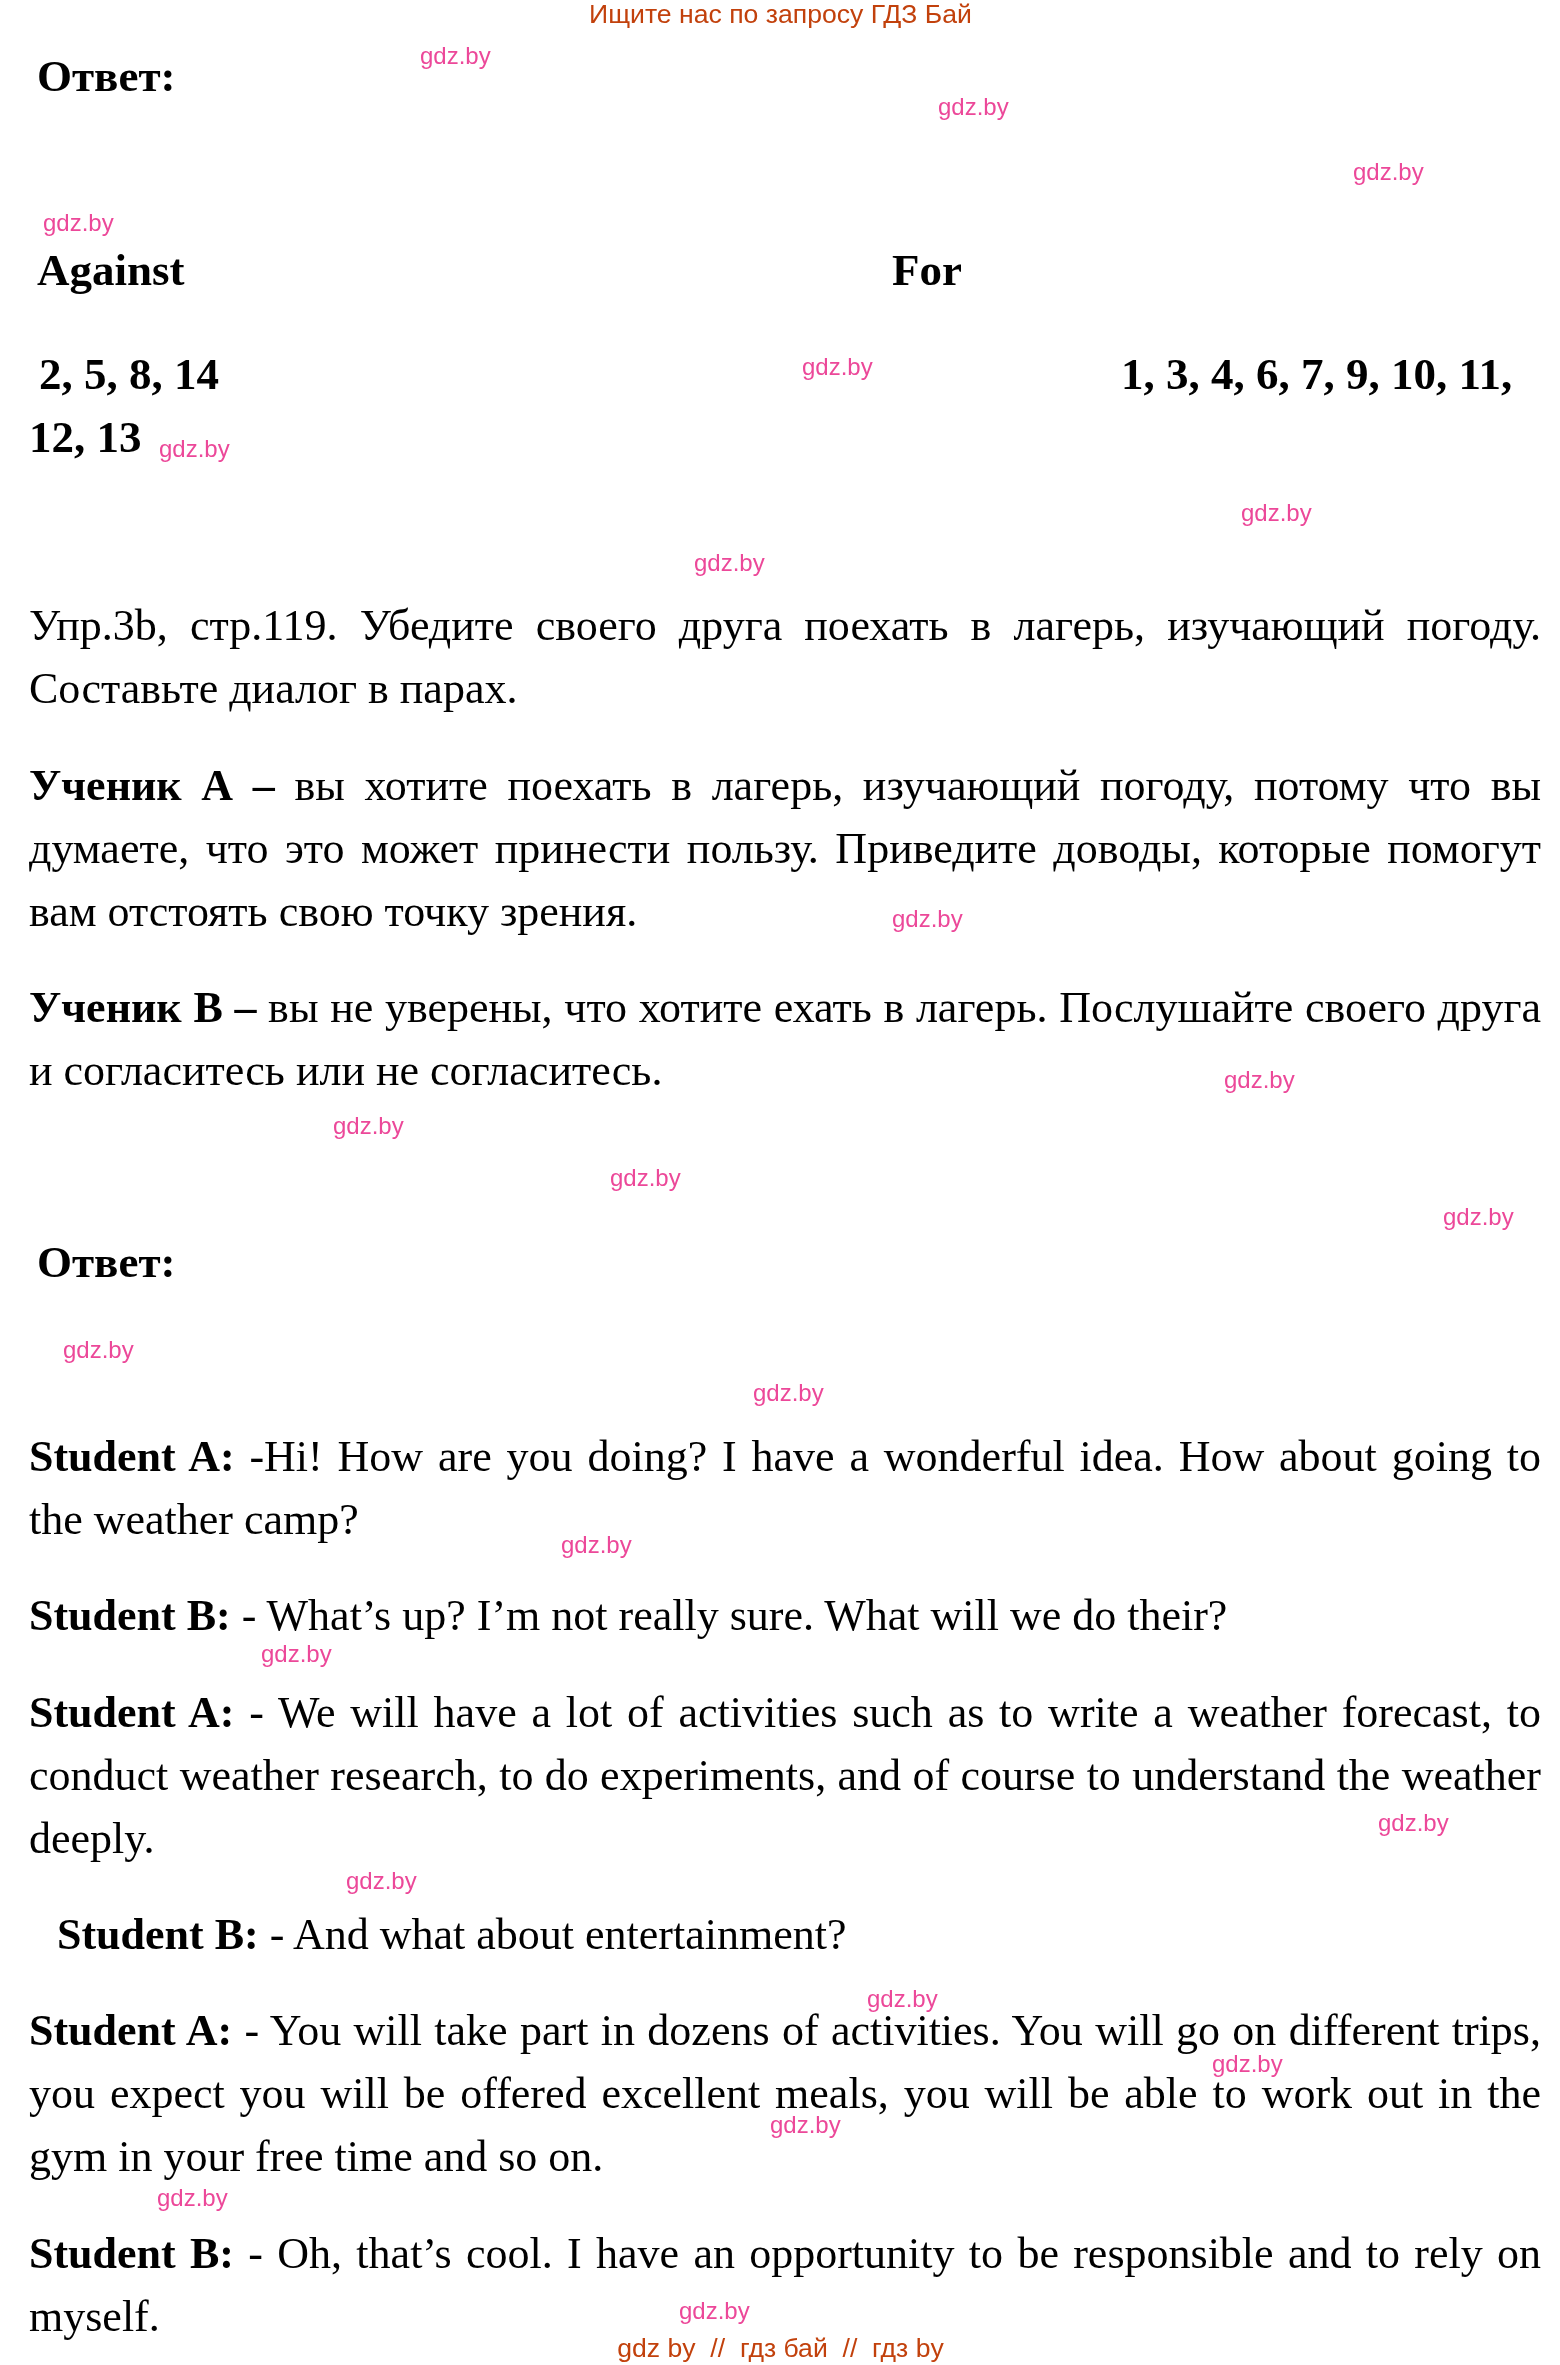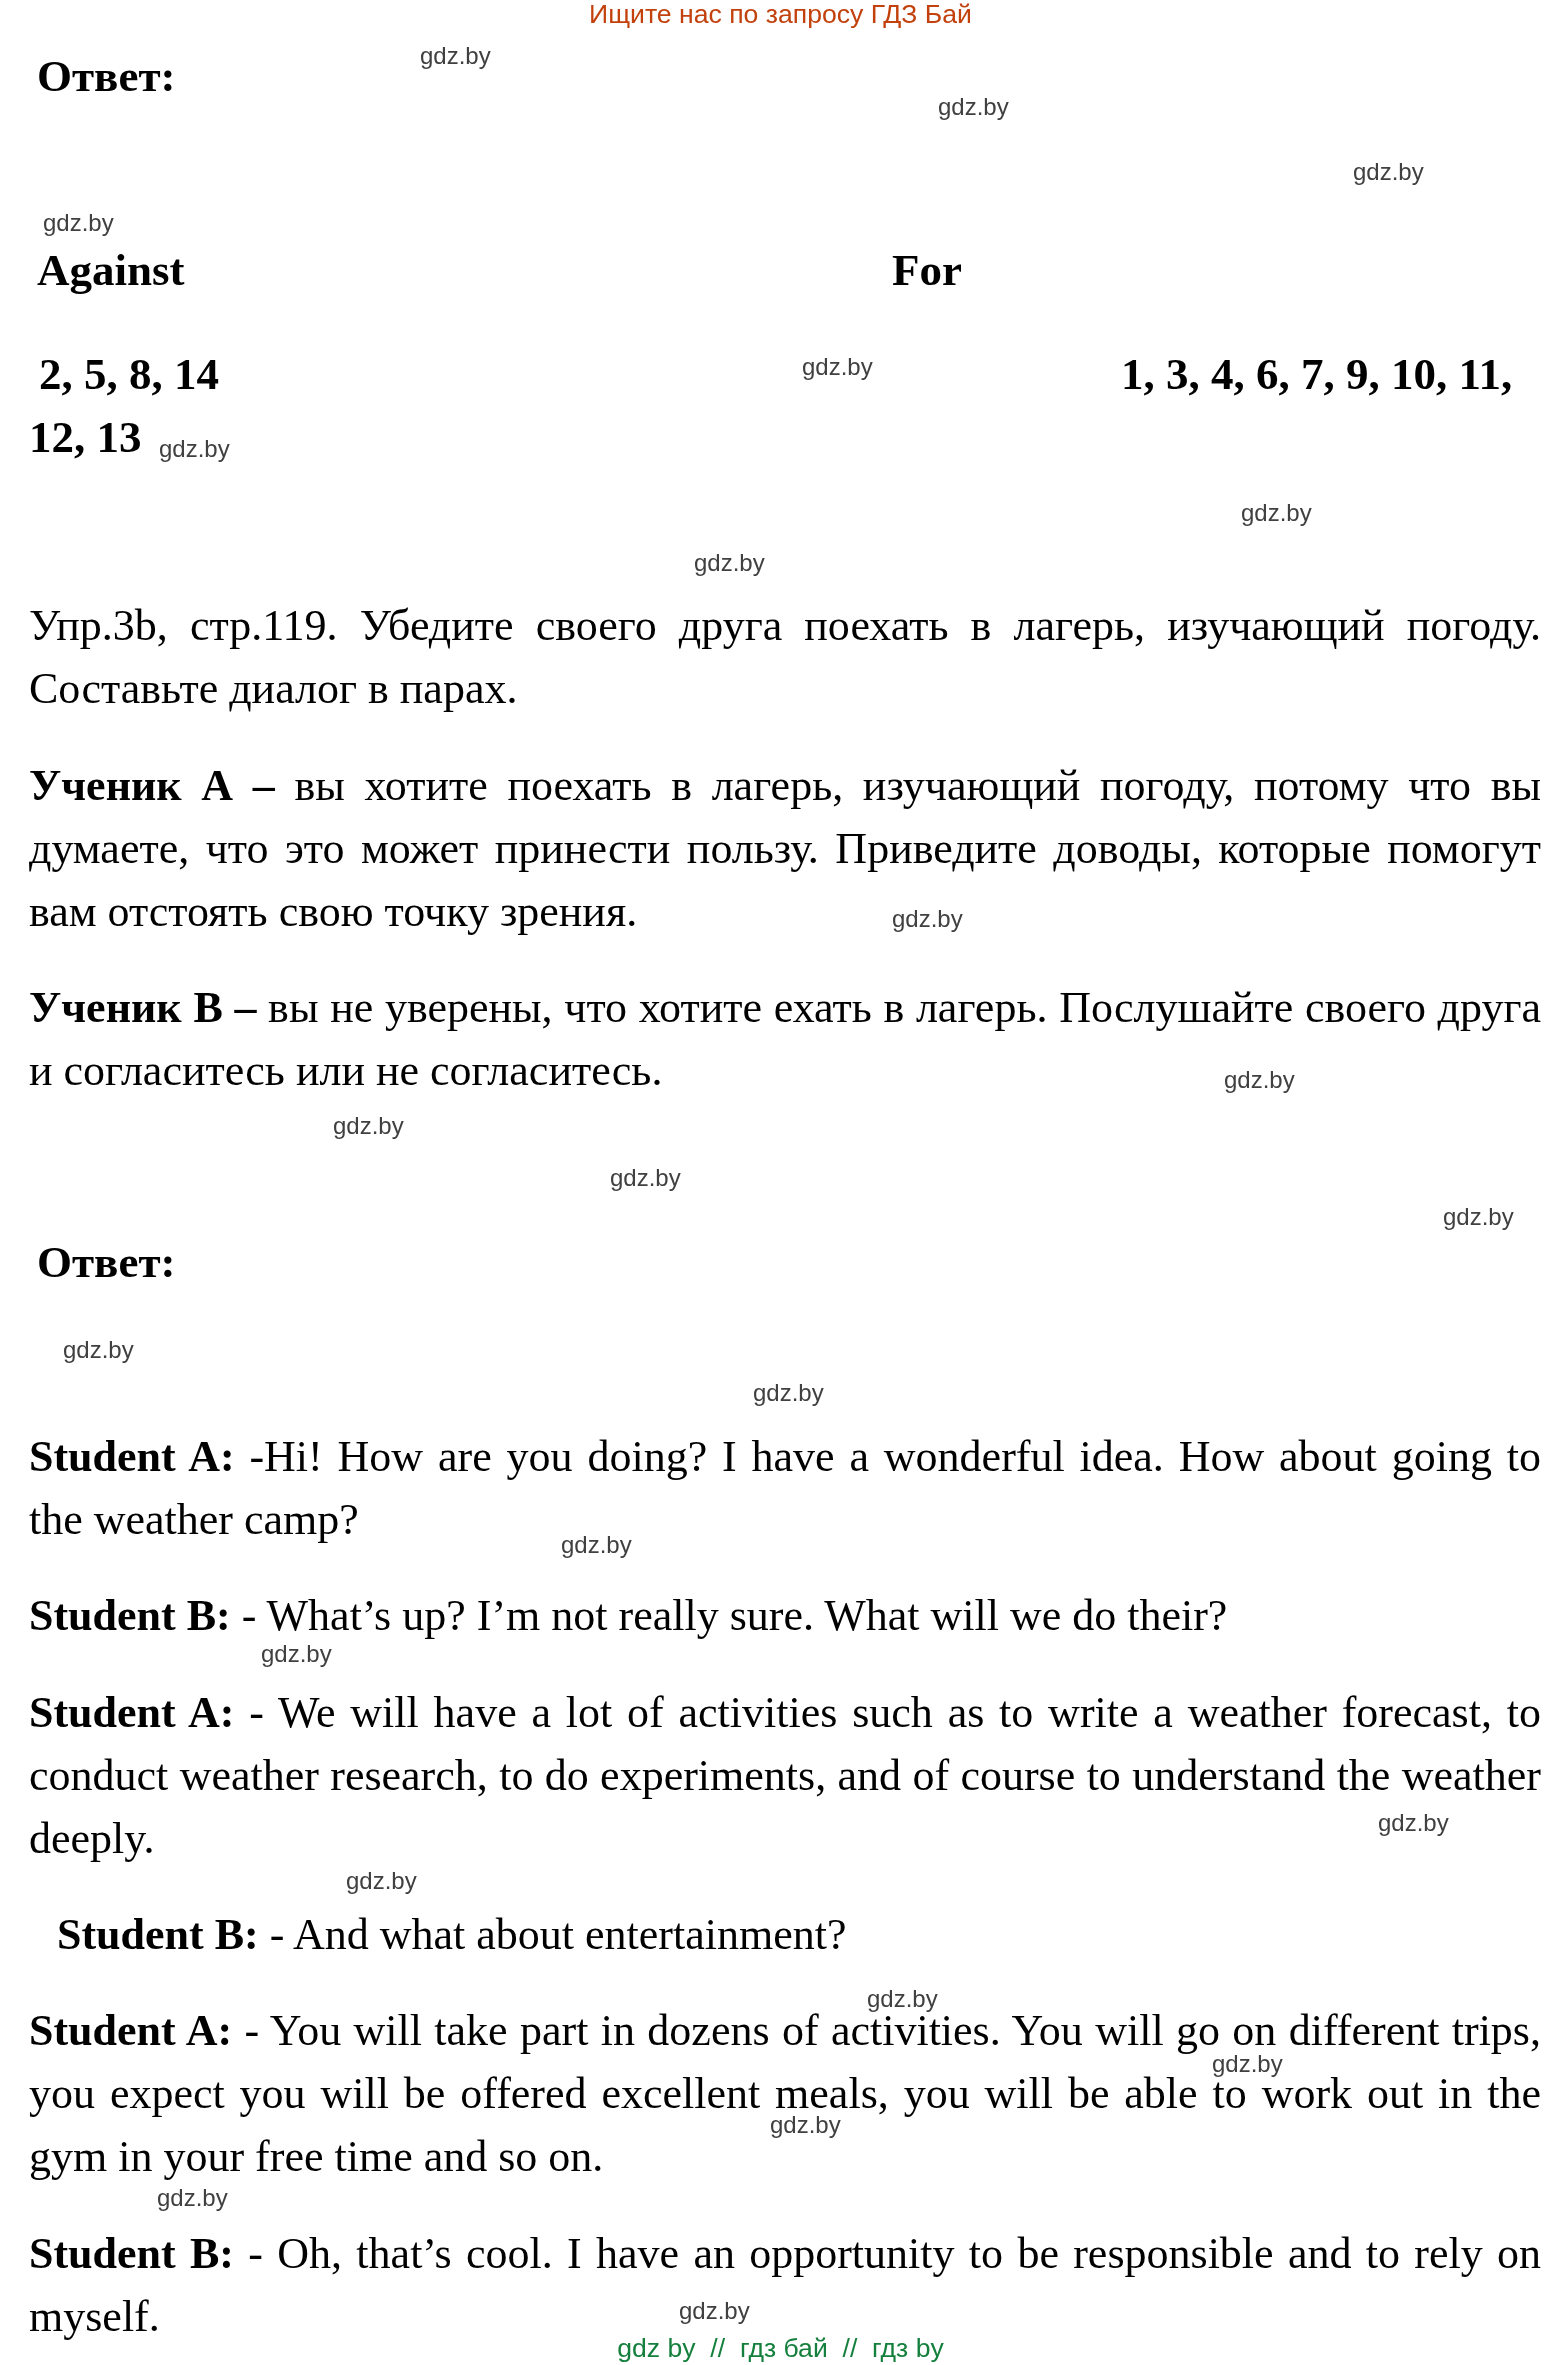--- a/index.html
+++ b/index.html
@@ -7,35 +7,35 @@
   .page { position: absolute; left: 0; top: 0; width: 1561px; height: 2366px; }
   .serif { font-family: "Liberation Serif", "DejaVu Serif", serif; color: #000; }
   .sans { font-family: "Liberation Sans", "DejaVu Sans", sans-serif; }
 
   .top-banner {
     position: absolute; left: 0; top: 0; width: 1561px; text-align: center;
     font-size: 26.6px; line-height: 29px; color: #c2410c;
   }
   .footer {
     position: absolute; left: 0; top: 2332px; width: 1561px; text-align: center;
-    font-size: 26.6px; line-height: 32px; color: #15803d; white-space: pre;
+    font-size: 26.6px; line-height: 32px; color: #c2410c; white-space: pre;
   }
 
   .h-bold { position: absolute; font-size: 45px; font-weight: bold; line-height: 52px; margin-left: 8px; }
   .nums { position: absolute; font-size: 45px; font-weight: bold; line-height: 52px; white-space: nowrap; margin-top: 6px; }
 
   .para {
     position: absolute; left: 29px; width: 1512px;
     font-size: 44px; line-height: 63px; text-align: justify;
     text-align-last: left;
   }
   .para b { font-weight: bold; }
 
   .wm {
-    position: absolute; font-size: 24px; line-height: 27px; color: #404040;
+    position: absolute; font-size: 24px; line-height: 27px; color: #ec4899;
     white-space: nowrap;
   }
 </style>
 </head>
 <body>
 
 <div class="page">
 
   <div class="top-banner sans">Ищите нас по запросу ГДЗ Бай</div>
 

